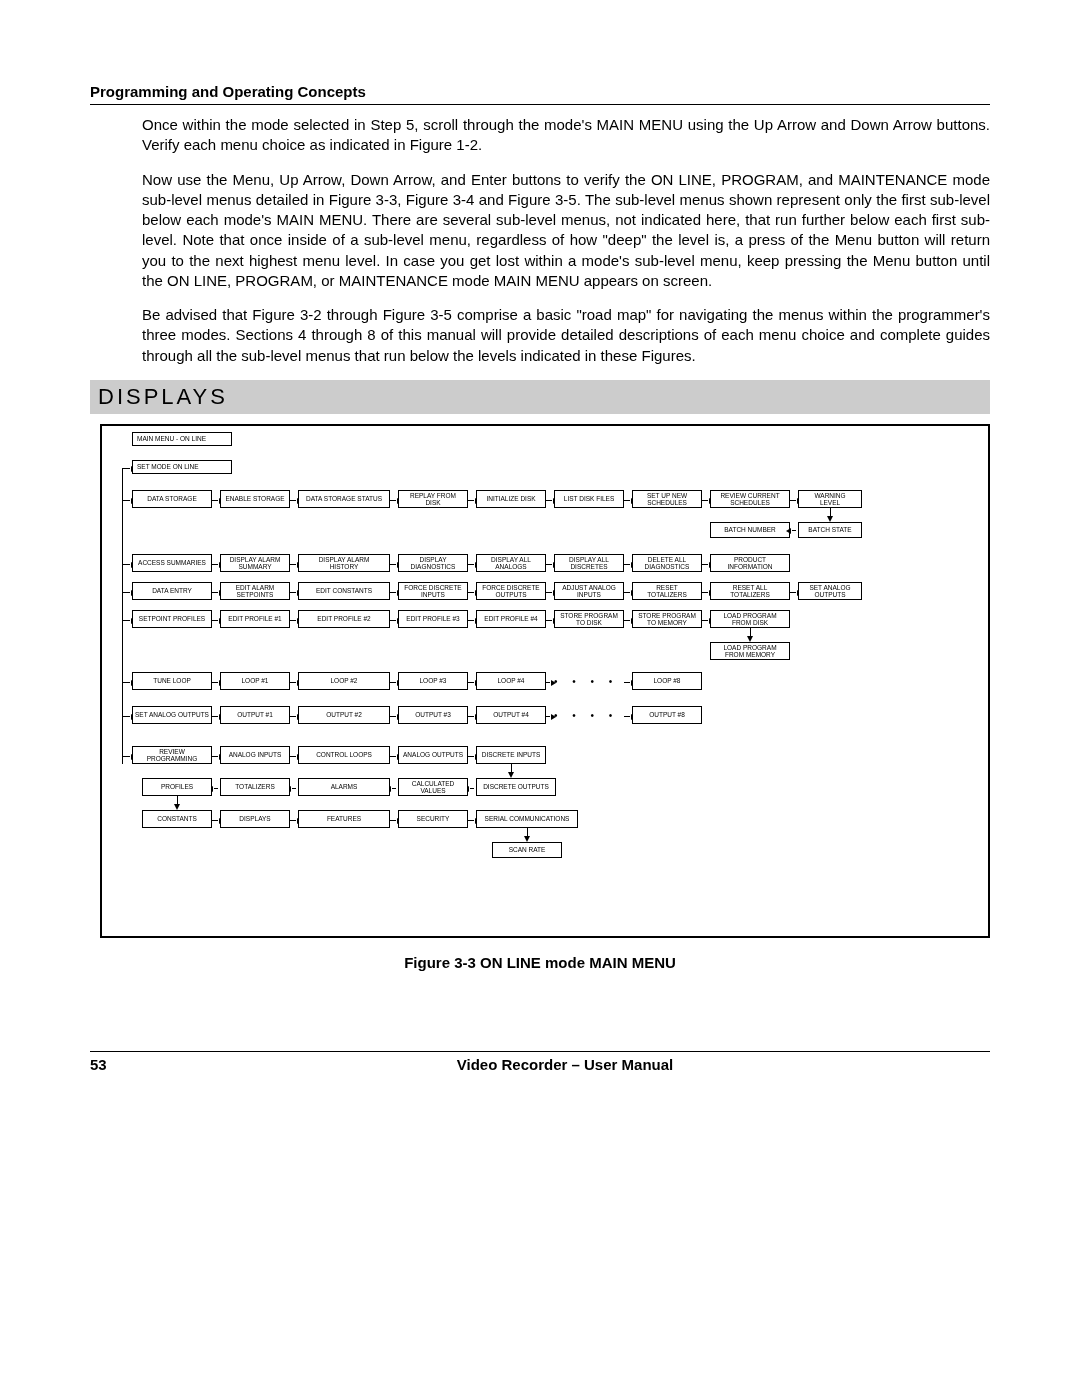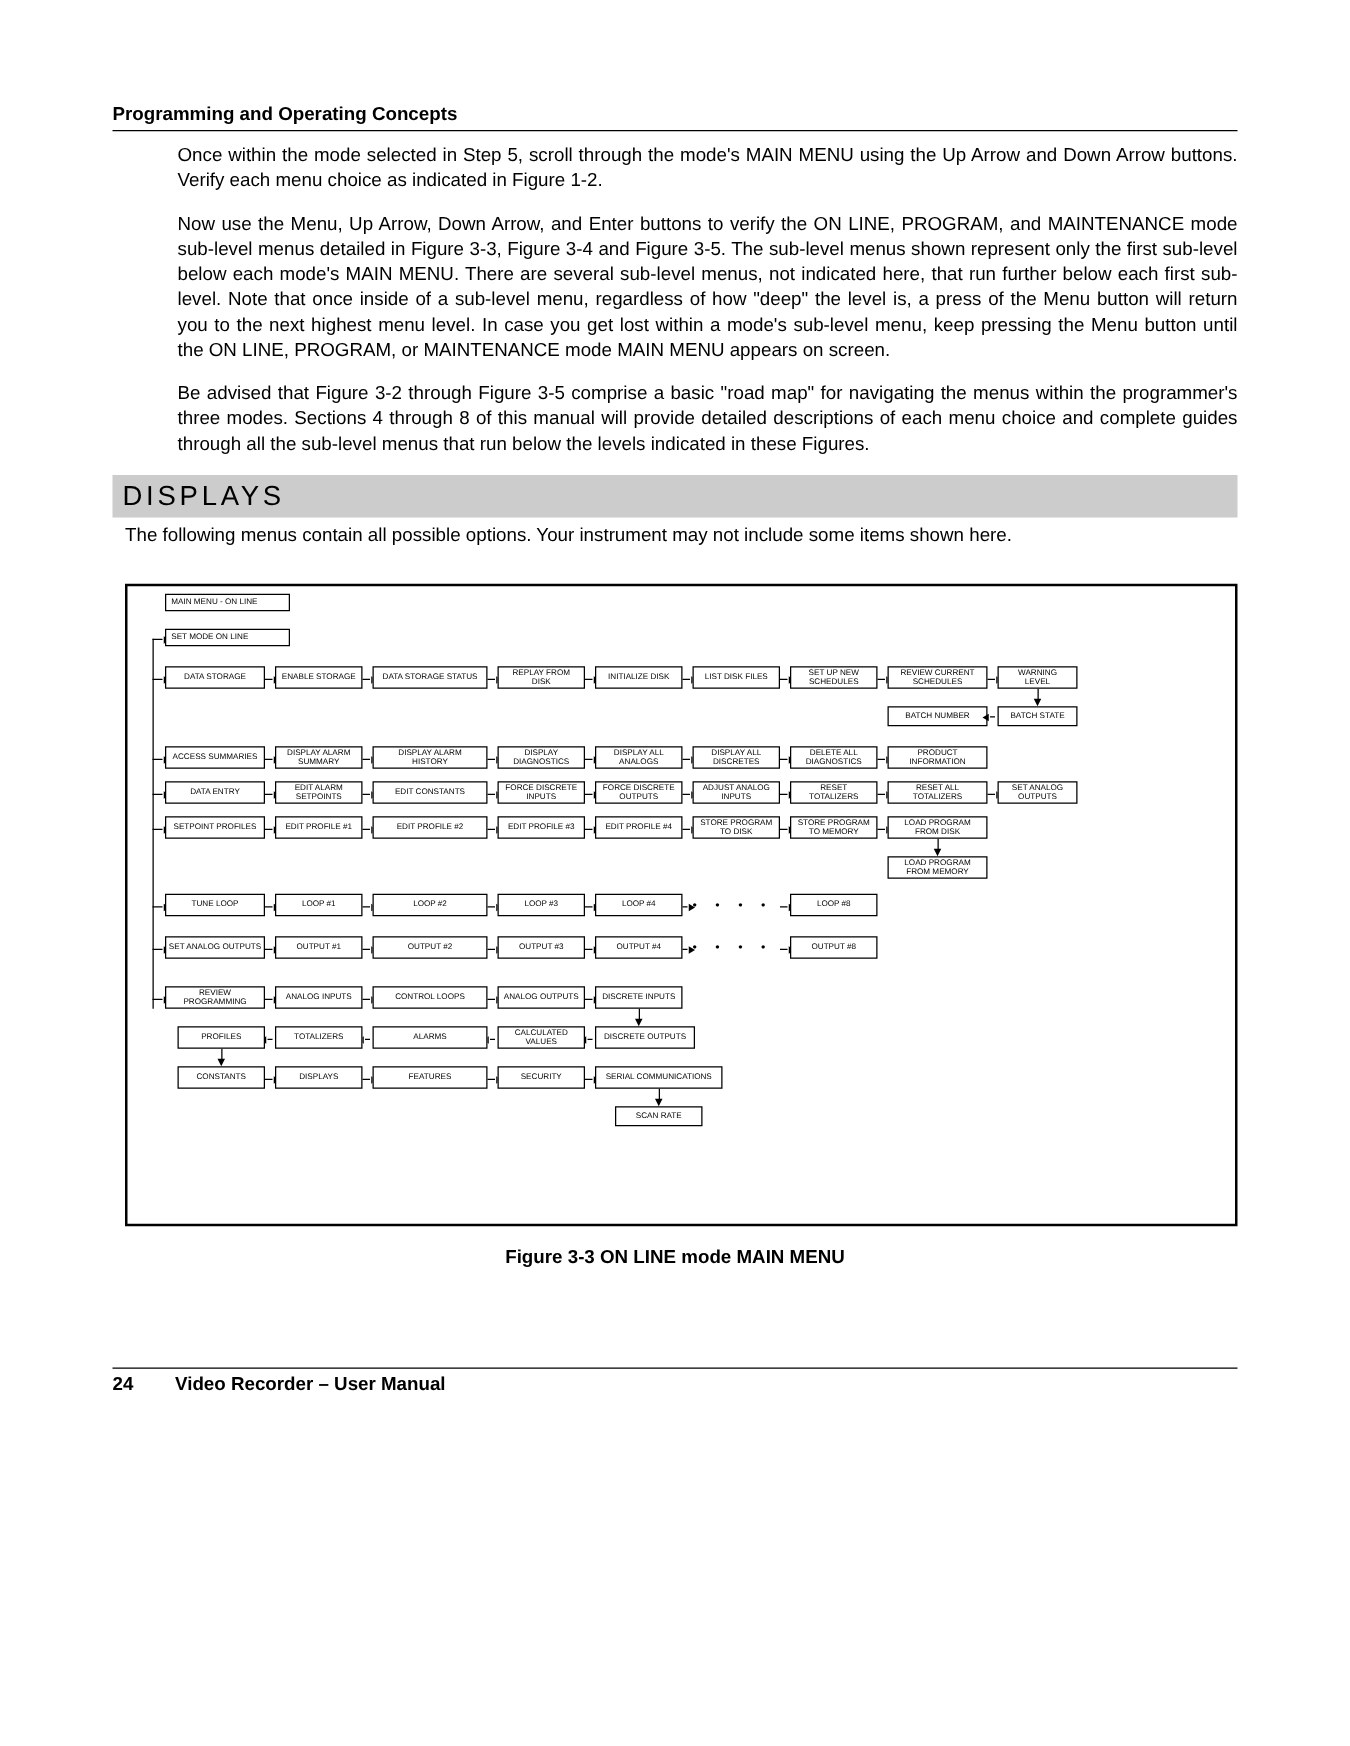--- a/index.html
+++ b/index.html
@@ -111,37 +111,36 @@
   .foot-hr {
     border-top: 1.5px solid #000;
     margin: 0 0 4px 0;
   }
   .foot {
     display: flex;
     font-size: 15px;
     font-weight: bold;
   }
   .foot .pnum { width: 50px; }
-  .foot .ftxt { flex: 1; }
+  .foot .ftxt { flex: 1; text-align: center; }
 </style>
 </head>
 <body>
 
 <div class="page">
   <div class="section-title">Programming and Operating Concepts</div>
   <div class="hr"></div>
 
   <p class="body-text">Once within the mode selected in Step 5, scroll through the mode's MAIN MENU using the Up Arrow and Down Arrow buttons.  Verify each menu choice as indicated in Figure 1-2.</p>
   <p class="body-text">Now use the Menu, Up Arrow, Down Arrow, and Enter buttons to verify the ON LINE, PROGRAM, and MAINTENANCE mode sub-level menus detailed in Figure 3-3, Figure 3-4 and Figure 3-5.  The sub-level menus shown represent only the first sub-level below each mode's MAIN MENU.  There are several sub-level menus, not indicated here, that run further below each first sub-level.  Note that once inside of a sub-level menu, regardless of how "deep" the level is, a press of the Menu button will return you to the next highest menu level.  In case you get lost within a mode's sub-level menu, keep pressing the Menu button until the ON LINE, PROGRAM, or MAINTENANCE mode MAIN MENU appears on screen.</p>
   <p class="body-text">Be advised that Figure 3-2 through Figure 3-5 comprise a basic "road map" for navigating the menus within the programmer's three modes.  Sections 4 through 8 of this manual will provide detailed descriptions of each menu choice and complete guides through all the sub-level menus that run below the levels indicated in these Figures.</p>
 
   <div class="attention-bar">
     <span class="attention-label">DISPLAYS</span>
   </div>
-  <p class="attention-text">The following menus contain all possible options.  Your instrument may not include some items shown here.</p>
 
   <div class="diagram">
 
     <div class="vline" style="left:20px; top:42px; height:296px;"></div>
 
     <div class="box" style="left:30px; top:6px; width:100px; height:14px; text-align:left; justify-content:flex-start; padding-left:4px;">MAIN MENU   -   ON LINE</div>
 
     <div class="hline-seg arr-r" style="left:20px; top:42px; width:8px;"></div>
     <div class="box" style="left:30px; top:34px; width:100px; height:14px; text-align:left; justify-content:flex-start; padding-left:4px;">SET MODE   ON LINE</div>
 
@@ -319,16 +318,16 @@
 
     <div class="vline" style="left:425px; top:402px; height:10px;"></div>
     <div class="arr-d" style="left:422px; top:410px;"></div>
     <div class="box" style="left:390px; top:416px; width:70px; height:16px;">SCAN RATE</div>
   </div>
 
   <div class="fig-caption">Figure 3-3  ON LINE mode MAIN MENU</div>
 
   <div class="foot-hr"></div>
   <div class="foot">
-    <div class="pnum">24</div>
+    <div class="pnum">53</div>
     <div class="ftxt">Video Recorder – User Manual</div>
   </div>
 </div>
 
 </body></html>

